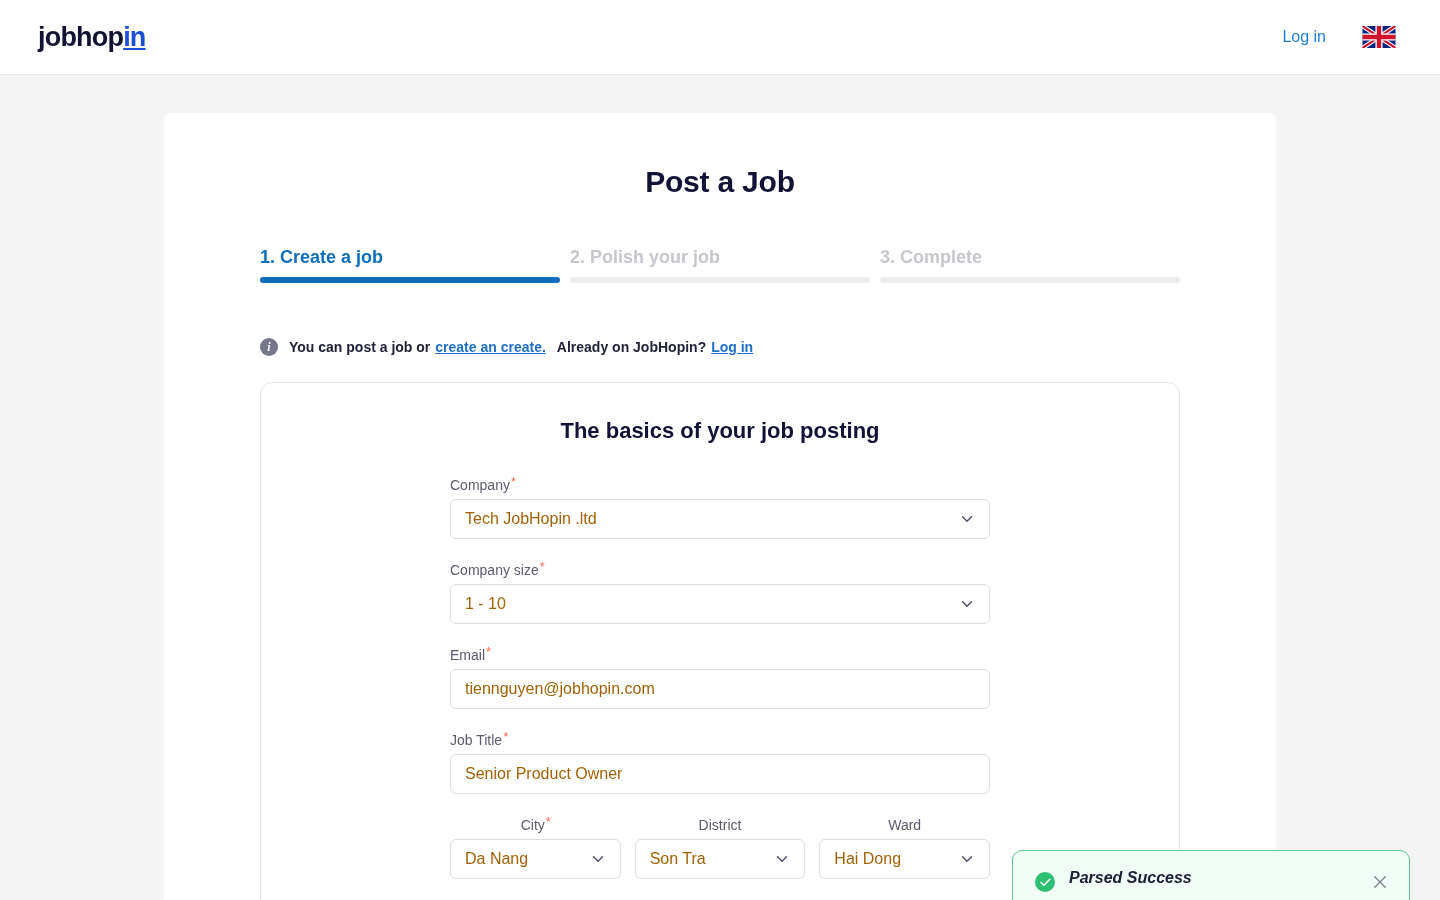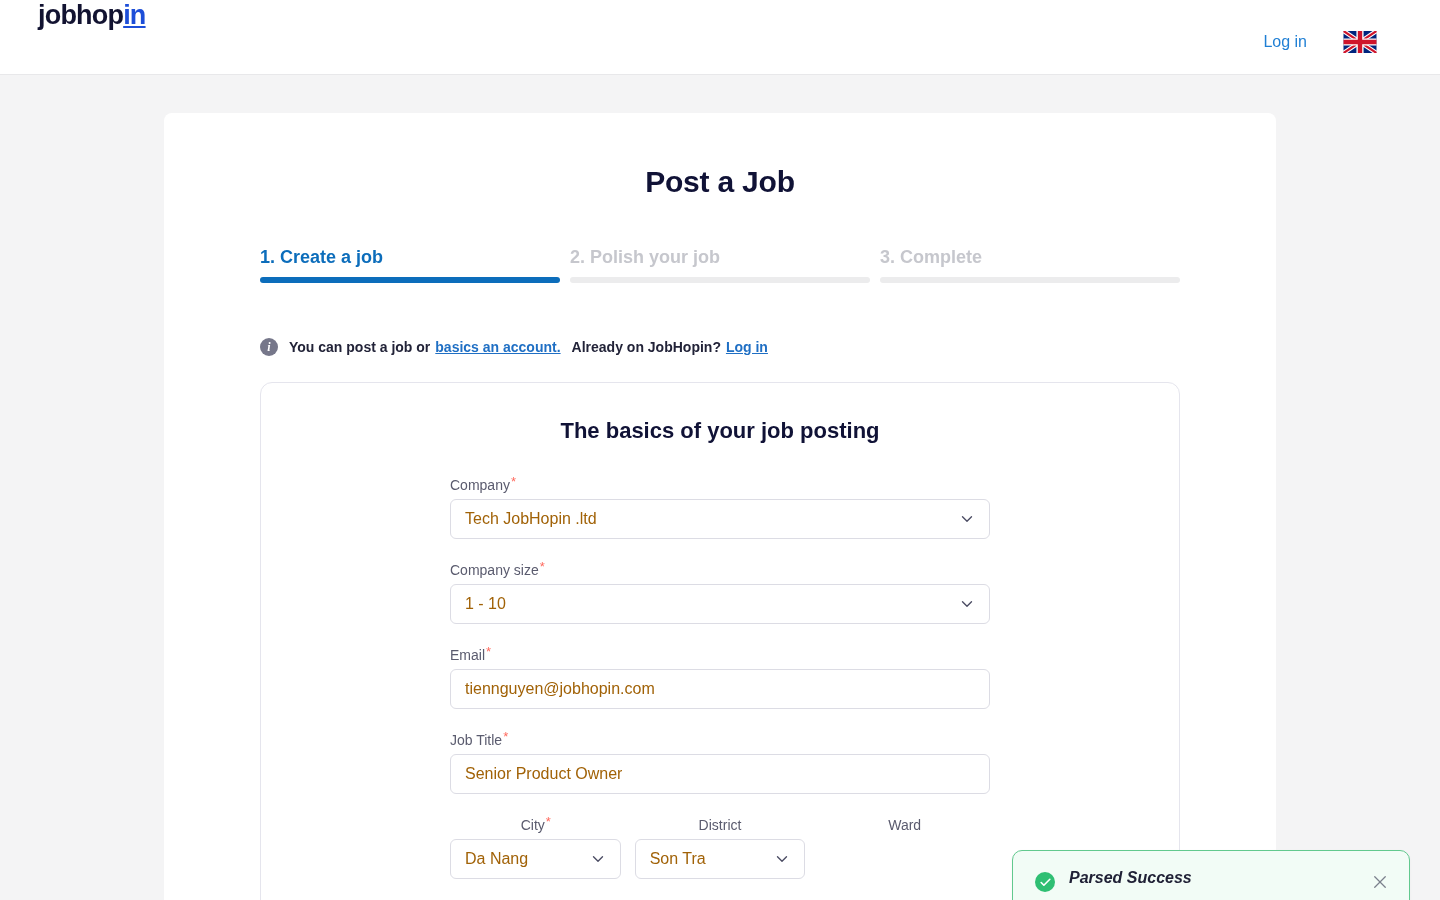--- a/index.html
+++ b/index.html
@@ -11,23 +11,23 @@
     font-family: "Liberation Sans", sans-serif;
     -webkit-font-smoothing: antialiased;
   }
 
   
   .header {
     height: 75px;
     background: #ffffff;
     border-bottom: 1px solid #e8e8ea;
     display: flex;
-    padding: 0 63px 0 38px;
+    align-items: center;
+    padding: 0 44px 0 38px;
     position: relative;
-    flex-direction: column;
   }
   .logo {
     font-size: 27px;
     font-weight: 700;
     letter-spacing: -0.8px;
     color: #121331;
     display: flex;
     align-items: baseline;
     user-select: none;
   }
@@ -273,21 +273,21 @@
       </div>
       <div class="step">
         <div class="step-label">3. Complete</div>
         <div class="step-bar"></div>
       </div>
     </div>
 
     <div class="info-row">
       <span class="info-icon">i</span>
       <span class="txt">You can post a job or</span>
-      <a class="inline-link">basics an account.</a>
+      <a class="inline-link">create an create.</a>
       <span class="spacer-gap"></span>
       <span class="txt">Already on JobHopin?</span>
       <a class="inline-link last">Log in</a>
     </div>
 
     <div class="form-panel">
       <h2 class="form-heading">The basics of your job posting</h2>
 
       <div class="form-body">
 
@@ -360,20 +360,28 @@
               <span class="chev">
                 <svg viewBox="0 0 24 24" width="18" height="18" fill="none" stroke="#4b4c63" stroke-width="1.8" stroke-linecap="round" stroke-linejoin="round">
                     <polyline points="6 9 12 15 18 9"></polyline>
                   </svg>
               </span>
             </div>
           </div>
           <div class="field">
             <div class="field-label">
               <span>Ward</span>
+            </div>
+            <div class="control select">
+              <span class="value">Hai Dong</span>
+              <span class="chev">
+                <svg viewBox="0 0 24 24" width="18" height="18" fill="none" stroke="#4b4c63" stroke-width="1.8" stroke-linecap="round" stroke-linejoin="round">
+                    <polyline points="6 9 12 15 18 9"></polyline>
+                  </svg>
+              </span>
             </div>
           </div>
         </div>
 
       </div>
     </div>
   </div>
 
   <div class="toast">
     <span class="toast-check">

